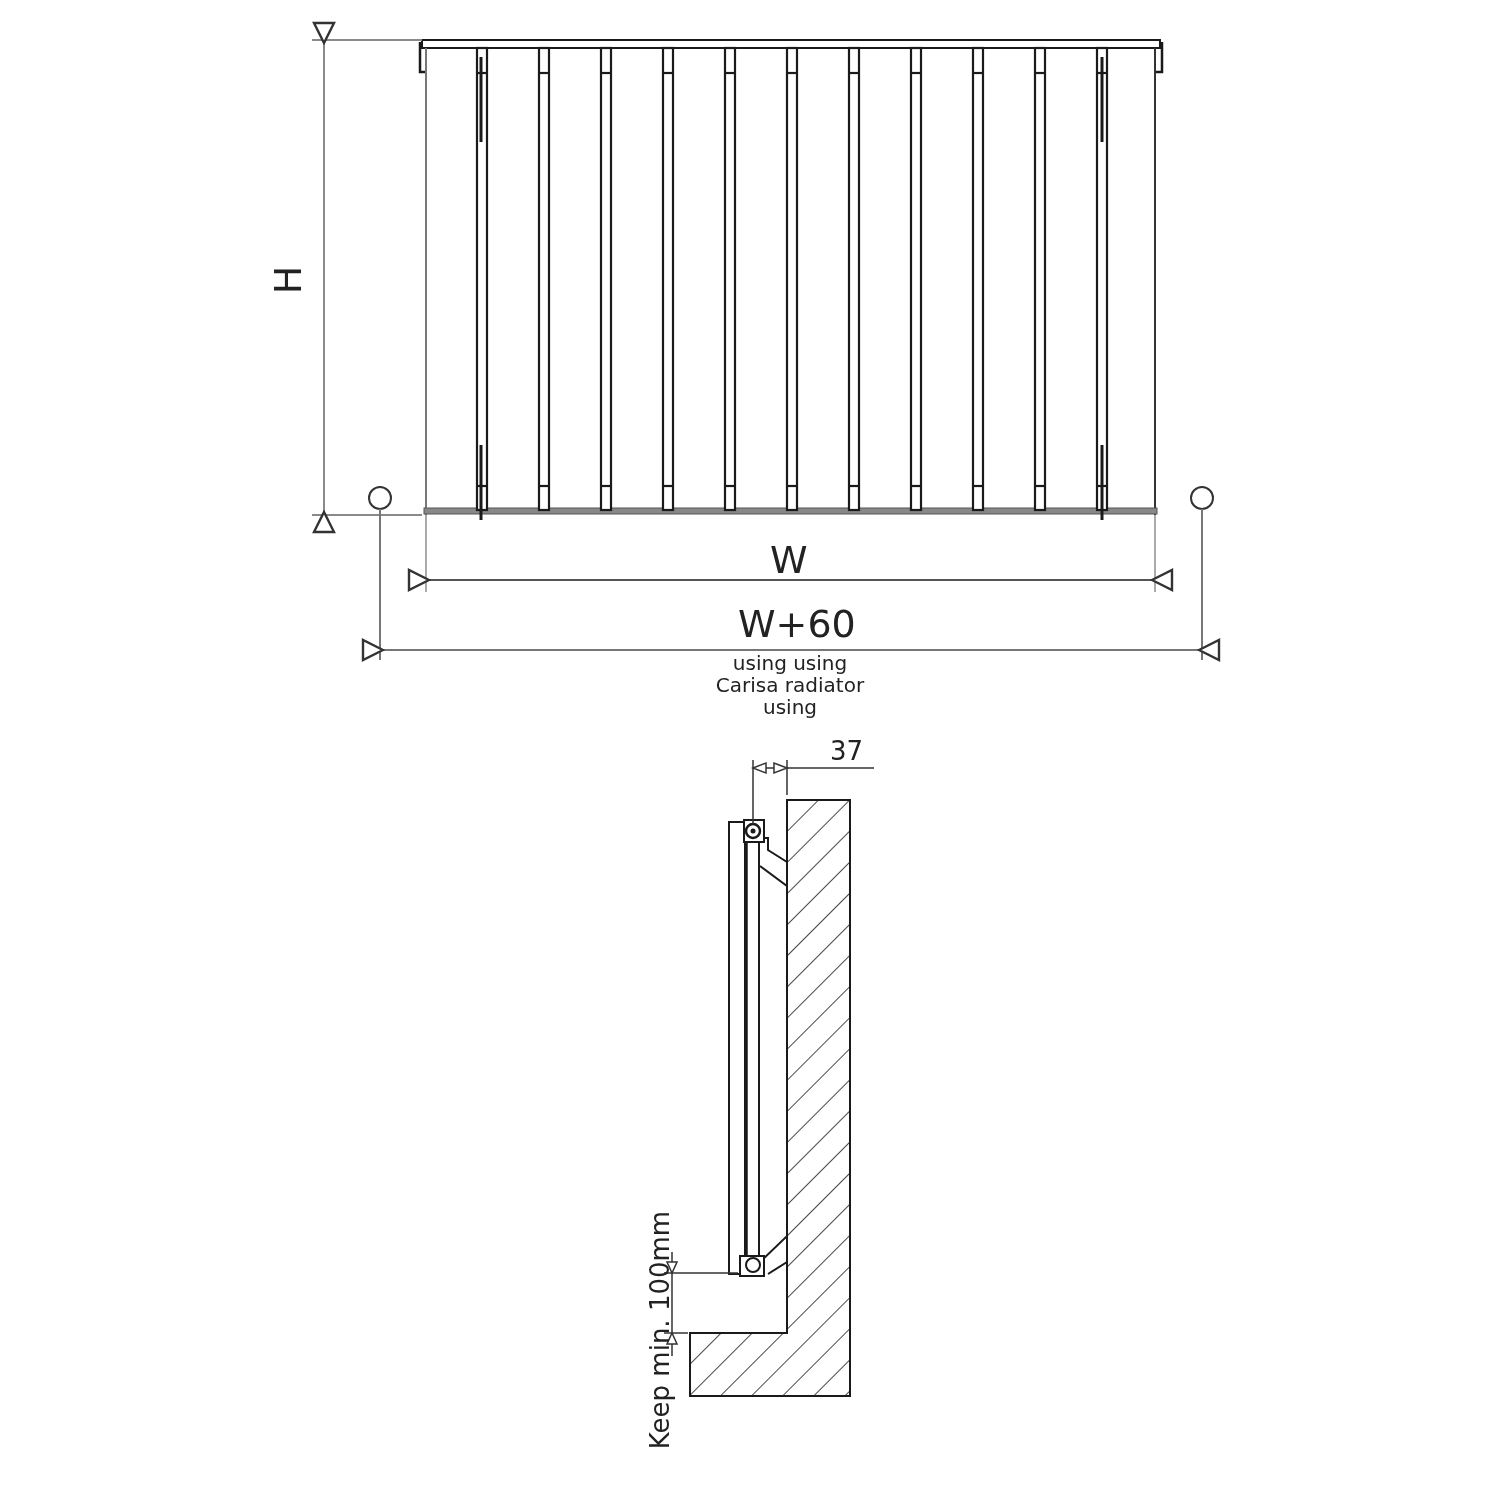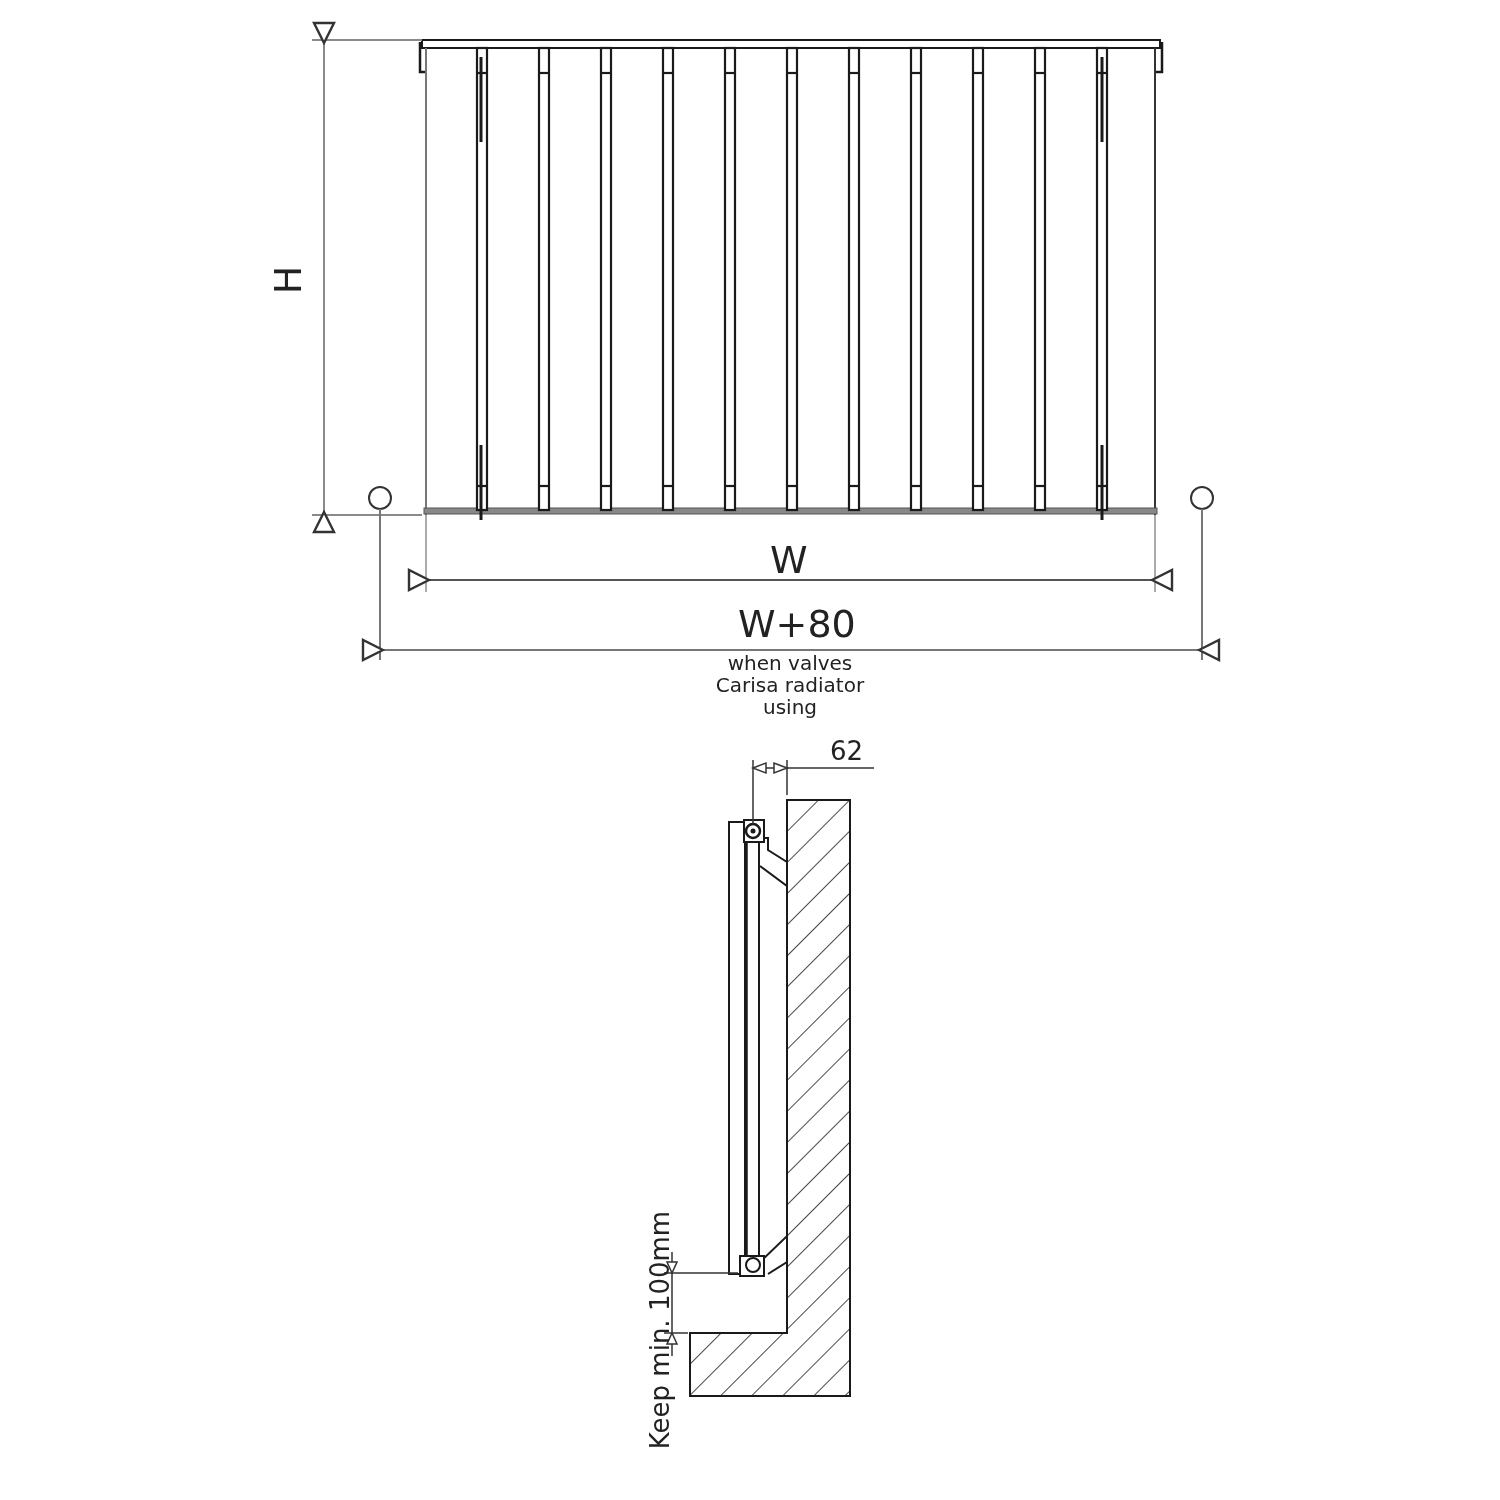--- a/index.html
+++ b/index.html
@@ -164,20 +164,20 @@
       <line x1="664" y1="1333" x2="688" y2="1333"></line>
       <line x1="672" y1="1252" x2="672" y2="1356"></line>
       <path d="M672,1273 L667,1262 L677,1262 Z" fill="#fff"></path>
       <path d="M672,1333 L667,1344 L677,1344 Z" fill="#fff"></path>
     </g>
   </g>
 </svg>
 
 <div class="lbl lbl-h">H</div>
 <div class="lbl lbl-w">W</div>
-<div class="lbl lbl-w90">W+80</div>
+<div class="lbl lbl-w90">W+60</div>
 <div class="lbl lbl-note">
-  <div>when valves</div>
+  <div>using using</div>
   <div>Carisa radiator</div>
   <div>using</div>
 </div>
-<div class="lbl lbl-55">62</div>
+<div class="lbl lbl-55">37</div>
 <div class="lbl lbl-keep">Keep min. 100mm</div>
 
 </body></html>

